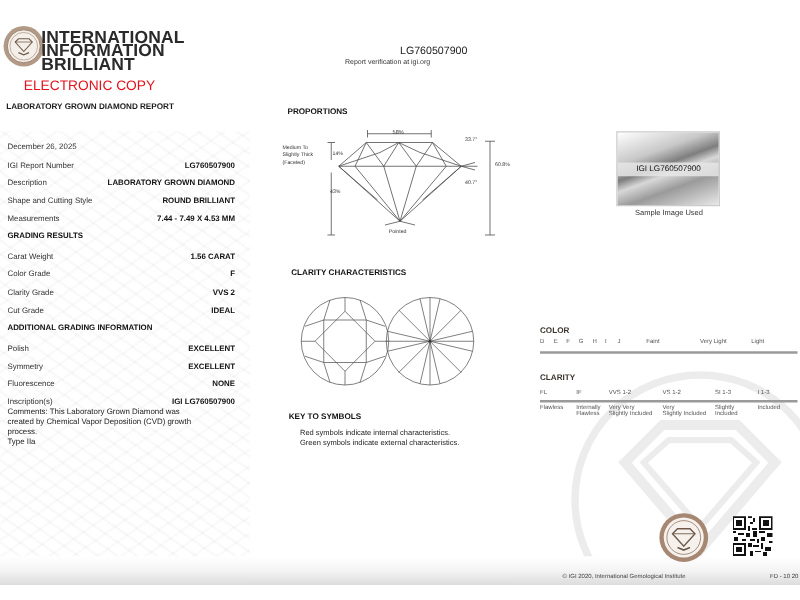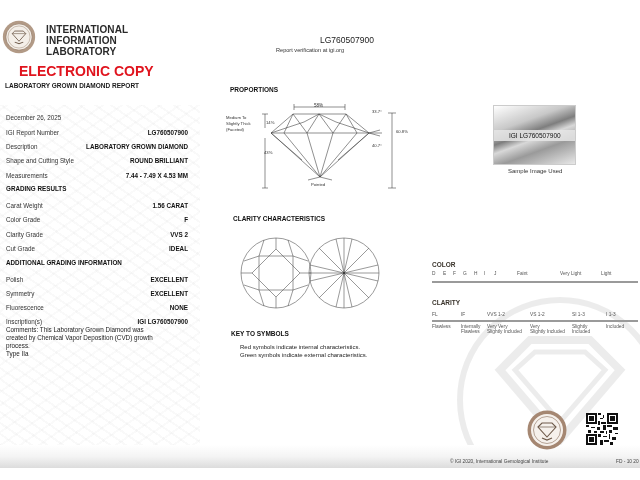--- a/index.html
+++ b/index.html
@@ -9,22 +9,22 @@
   .left-panel {
     position: absolute; left: 0; top: 0; width: 200px; height: 468px;
     background-color: #ffffff;
     background-image:
       repeating-linear-gradient(35deg, rgba(0,0,0,0.025) 0 2px, transparent 2px 9px),
       repeating-linear-gradient(-35deg, rgba(0,0,0,0.02) 0 2px, transparent 2px 11px);
   }
   .left-panel-top { position: absolute; left:0; top:0; width:200px; height:105px; background:#fff; }
 
   .logo { position: absolute; left: 2px; top: 20px; width: 34px; height: 34px; }
-  .org-name { position: absolute; left: 46px; top: 24px; font-size: 10px; font-weight: bold; line-height: 11px; color: #2a2a2a; letter-spacing: 0.1px; }
-  .electronic-copy { position: absolute; left: 19px; top: 63px; font-size: 14px; font-weight: bold; color: #e0141e; }
+  .org-name { position: absolute; left: 33px; top: 24px; font-size: 14px; font-weight: bold; line-height: 11px; color: #2a2a2a; letter-spacing: 0.1px; }
+  .electronic-copy { position: absolute; left: 19px; top: 63px; font-size: 11px; font-weight: normal; color: #e0141e; }
   .report-type { position: absolute; left: 5px; top: 82px; font-size: 6.5px; font-weight: bold; color: #1a1a1a; }
 
   .row { position: absolute; left: 6px; width: 182px; height: 11px; font-size: 6.3px; display: flex; justify-content: space-between; align-items: center; }
   .row .lbl { color: #333; }
   .row .val { font-weight: bold; color: #111; text-align: right; }
   .section-head { position: absolute; left: 6px; font-size: 6.3px; font-weight: bold; color: #111; }
   .comments { position: absolute; left: 6px; top: 326px; width: 180px; font-size: 6.3px; line-height: 8px; color: #222; }
 
   .report-number { position: absolute; left: 320px; top: 35px; font-size: 8.5px; color: #222; }
   .verify-text { position: absolute; left: 276px; top: 47px; font-size: 5.6px; color: #333; }
@@ -66,21 +66,21 @@
   <circle cx="20" cy="20" r="19" fill="#b29a86"></circle>
   <circle cx="20" cy="20" r="15.5" fill="#f4efe9" stroke="#8f7662" stroke-width="0.8"></circle>
   <circle cx="20" cy="20" r="13" fill="none" stroke="#8f7662" stroke-width="0.5"></circle>
   <path d="M12 16 L15 13 L25 13 L28 16 L20 25 Z" fill="none" stroke="#6e5a4a" stroke-width="1"></path>
   <path d="M12 16 L28 16" stroke="#6e5a4a" stroke-width="0.7"></path>
   <path d="M15 26 L20 28 L25 26" stroke="#6e5a4a" stroke-width="1.2" fill="none"></path>
 </svg>
 <div class="org-name">
   <div>INTERNATIONAL</div>
   <div>INFORMATION</div>
-  <div>LABORATORY</div>
+  <div>BRILLIANT</div>
 </div>
 <div class="electronic-copy">ELECTRONIC COPY</div>
 <div class="report-type">LABORATORY GROWN DIAMOND REPORT</div>
 
 <div class="row" style="top:112px;">
   <span class="lbl">December 26, 2025</span>
 </div>
 <div class="row" style="top:127px;">
   <span class="lbl">IGI Report Number</span>
   <span class="val">LG760507900</span>

